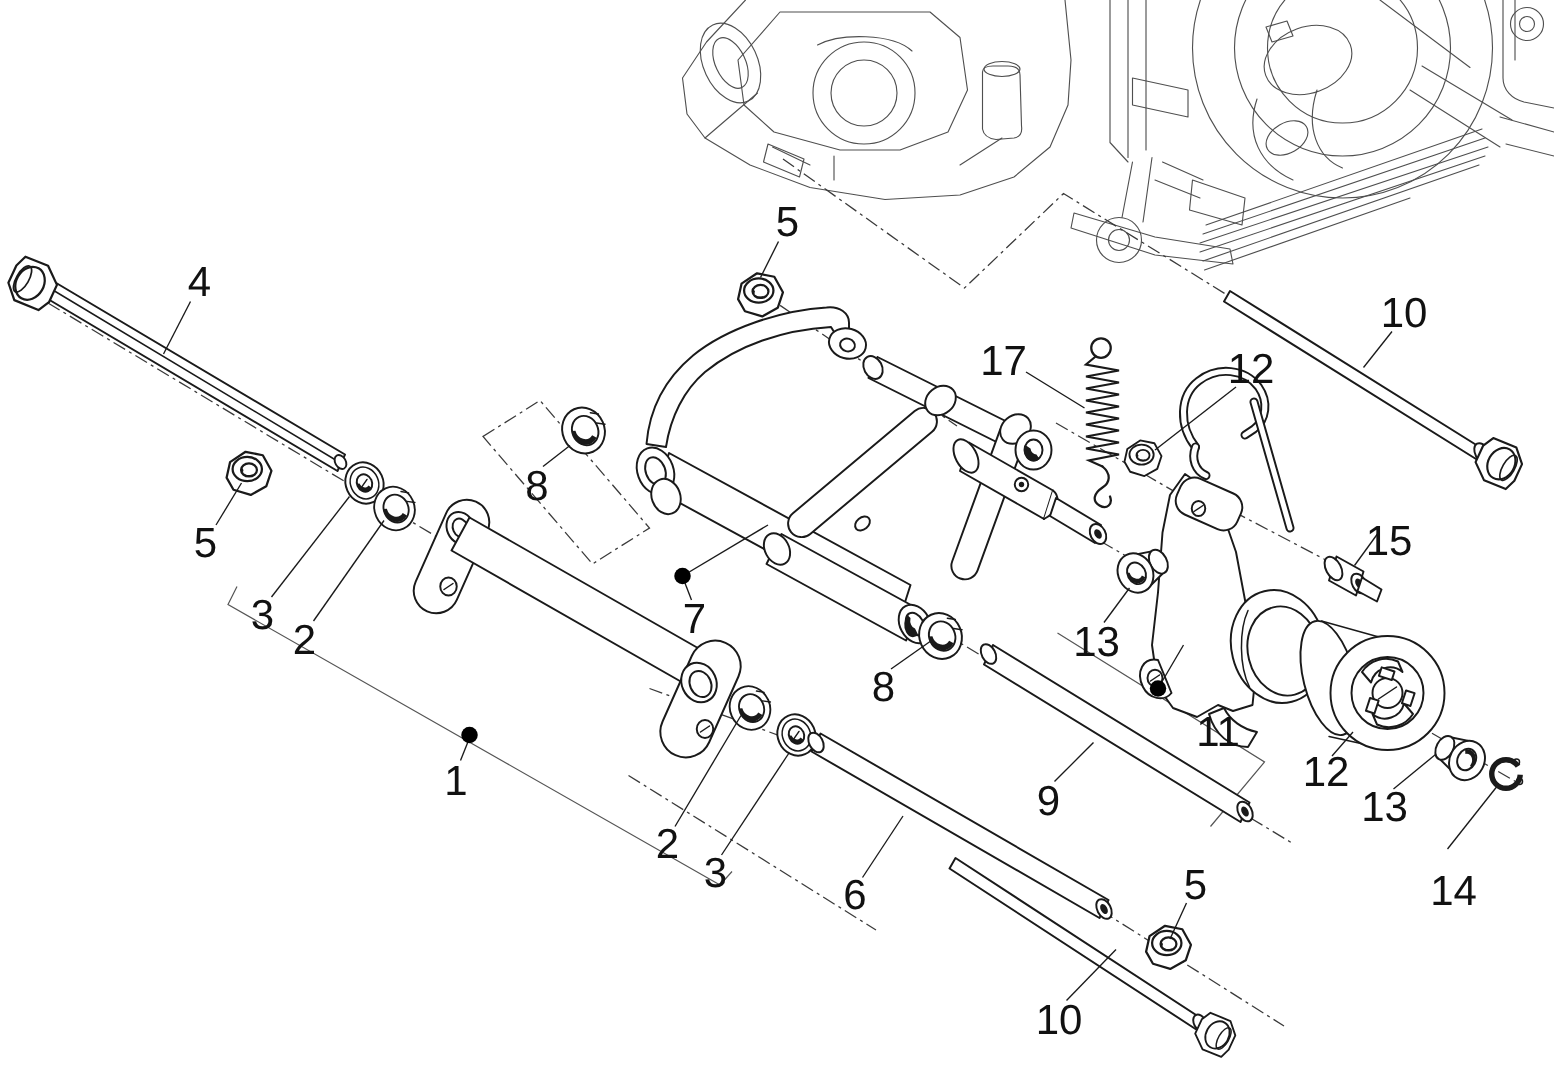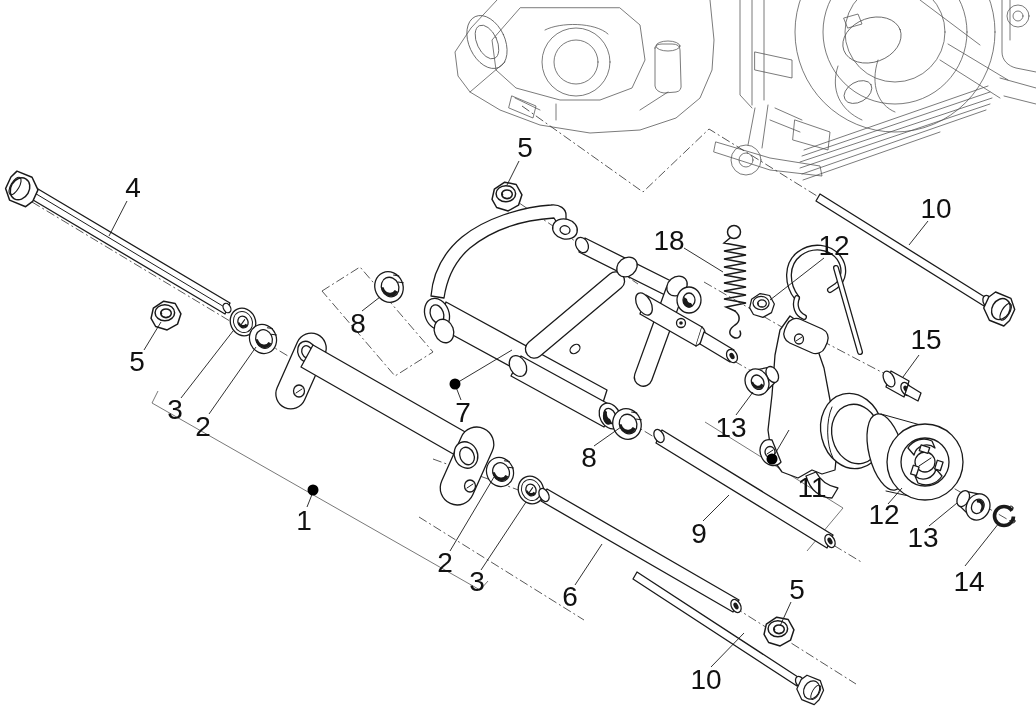--- a/index.html
+++ b/index.html
@@ -310,24 +310,24 @@
   <div class="callout" style="left:463px;top:413px">7</div>
   <div class="callout" style="left:358px;top:324px">8</div>
   <div class="callout" style="left:589px;top:458px">8</div>
   <div class="callout" style="left:525px;top:148px">5</div>
   <div class="callout" style="left:445px;top:563px">2</div>
   <div class="callout" style="left:477px;top:582px">3</div>
   <div class="callout" style="left:570px;top:597px">6</div>
   <div class="callout" style="left:699px;top:534px">9</div>
   <div class="callout" style="left:706px;top:680px">10</div>
   <div class="callout" style="left:797px;top:590px">5</div>
-  <div class="callout" style="left:669px;top:241px">18</div>
+  <div class="callout" style="left:669px;top:241px">17</div>
   <div class="callout" style="left:834px;top:246px">12</div>
   <div class="callout" style="left:936px;top:209px">10</div>
   <div class="callout" style="left:812px;top:488px">11</div>
   <div class="callout" style="left:731px;top:428px">13</div>
   <div class="callout" style="left:884px;top:515px">12</div>
   <div class="callout" style="left:923px;top:538px">13</div>
-  <div class="callout" style="left:969px;top:582px">14</div>
-  <div class="callout" style="left:926px;top:340px">15</div>
+  <div class="callout" style="left:969px;top:594px">14</div>
+  <div class="callout" style="left:926px;top:361px">15</div>
 </div>
 
 </div>
 
 </body></html>

